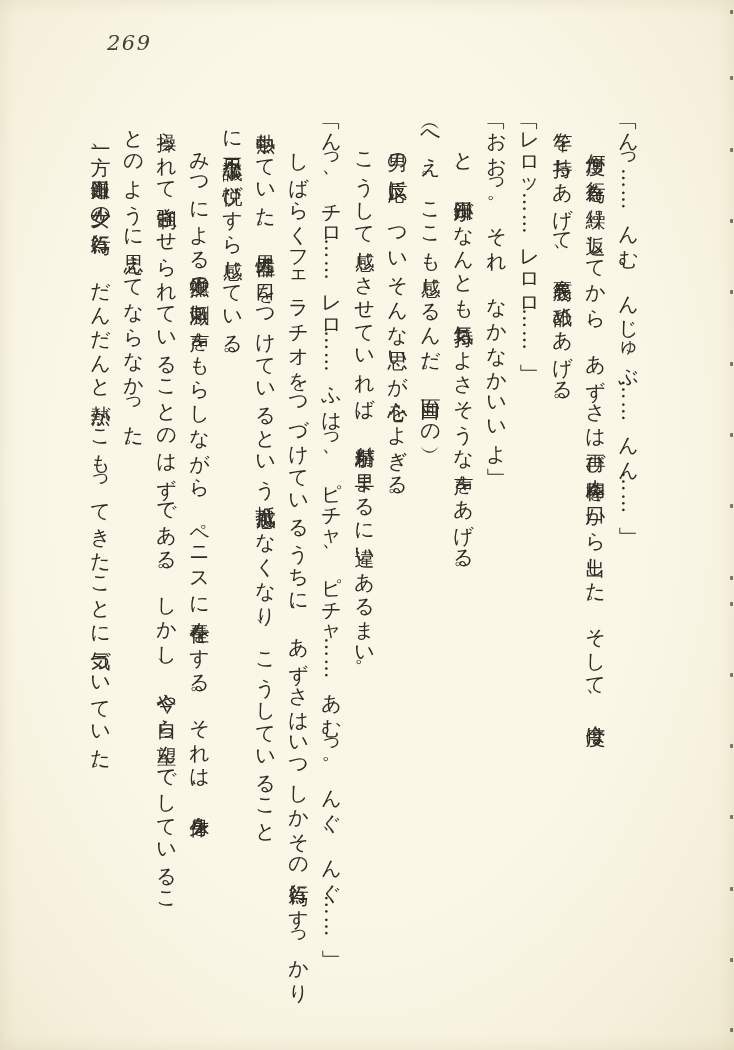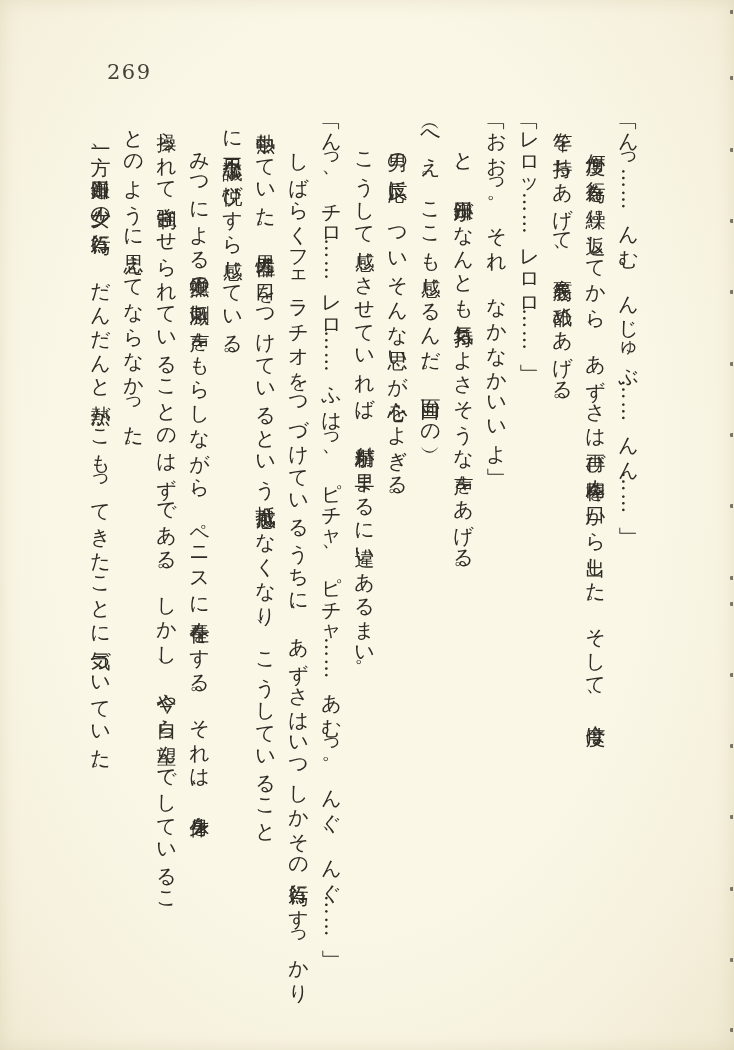--- a/index.html
+++ b/index.html
@@ -17,24 +17,25 @@
     width: 734px;
     height: 1050px;
     overflow: hidden;
     background:
       radial-gradient(ellipse at 48% 45%, #faf7e7 55%, #f5f0dc 82%, #eee8d0 100%);
     box-shadow: inset 0 0 18px rgba(160,145,95,0.18);
   }
   .page-number {
     position: absolute;
     left: 107px;
-    top: 60px;
+    top: 31px;
     font-size: 21px;
     letter-spacing: 1.5px;
     color: #454138;
+    font-style: italic;
   }
   .text-block {
     position: absolute;
     top: 117px;
     left: 83px;
     width: 562px;
     height: 828px;
     writing-mode: vertical-rl;
     text-orientation: mixed;
     font-size: 20px;

